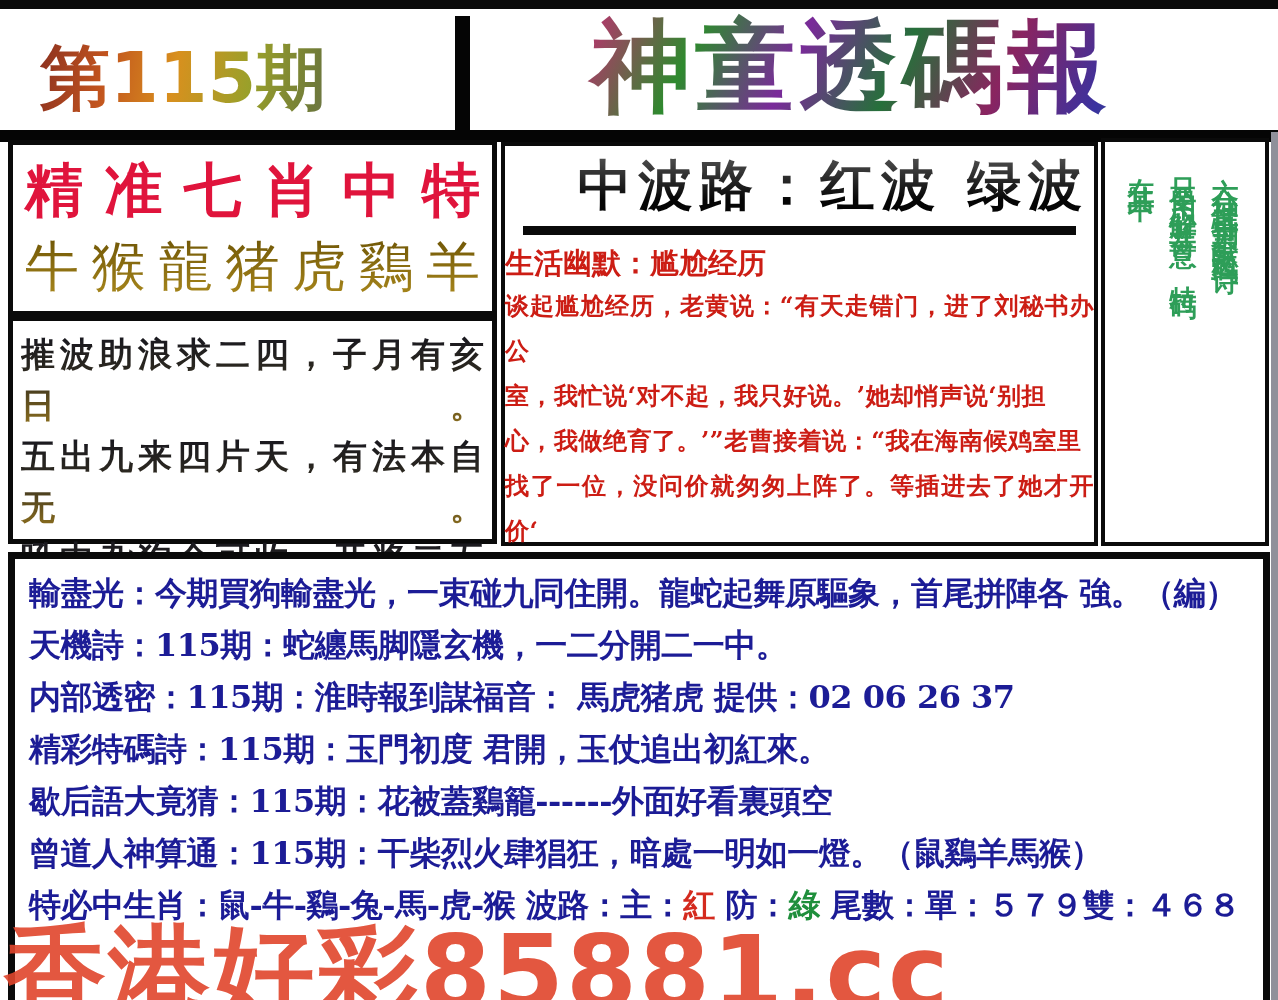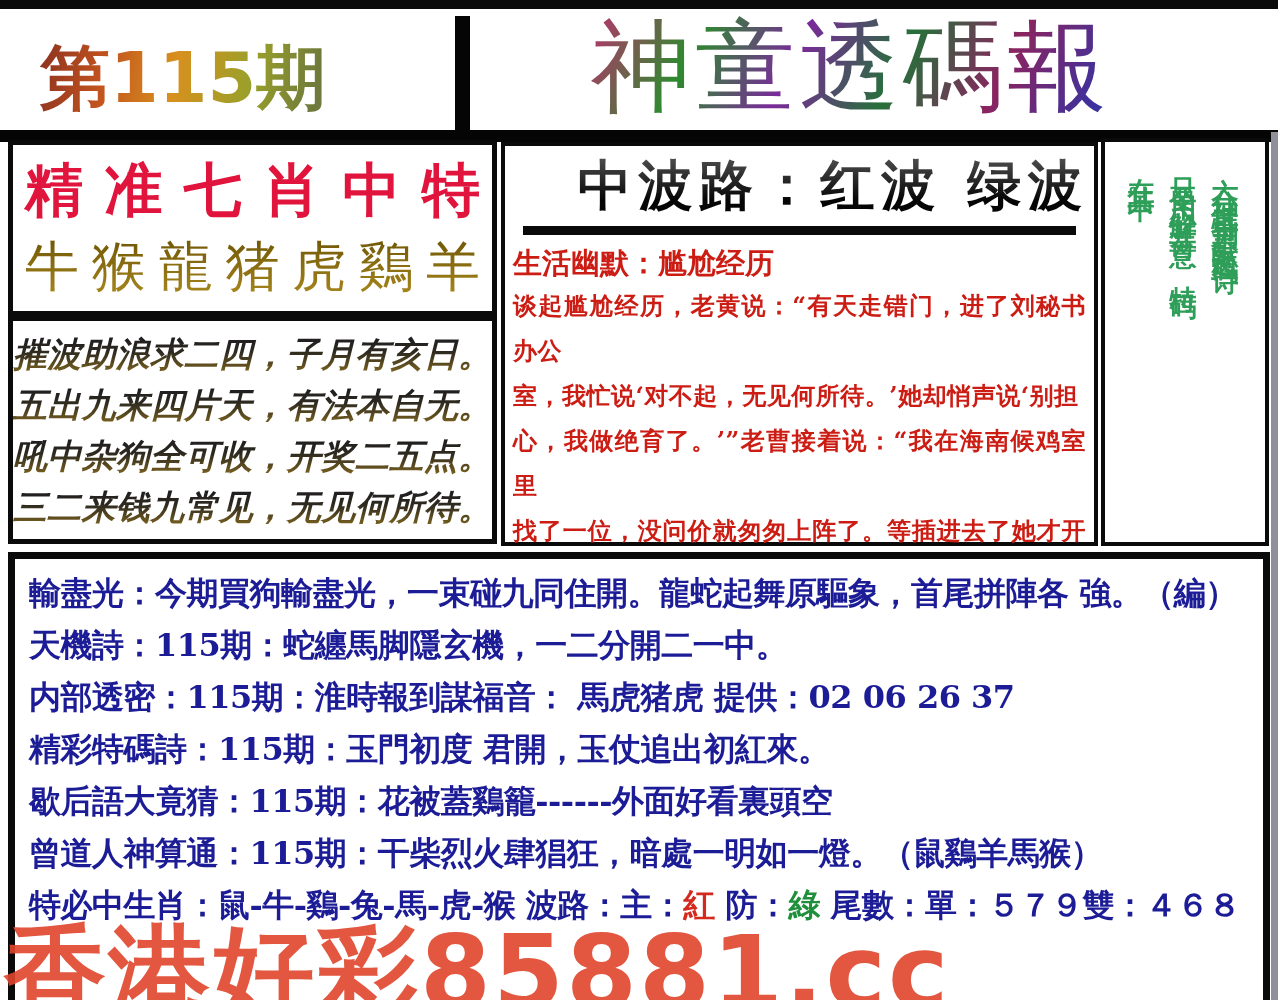--- a/index.html
+++ b/index.html
@@ -7,51 +7,51 @@
           font-family:"DejaVu Sans",sans-serif;}
 
   
   .topbar{position:absolute;left:0;top:8;width:1278px;height:9px;background:#0a0a0a;}
   .issue{position:absolute;left:40px;top:26px;width:380px;height:104px;line-height:104px;
          font-size:70px;font-weight:bold;text-align:left;
          background:linear-gradient(100deg,#8a3020 0%,#c2541e 18%,#d8901e 36%,#9aa02a 55%,#6f7a3a 72%,#707078 88%,#5a5a66 100%);
          -webkit-background-clip:text;background-clip:text;color:transparent;}
   .vdivider{position:absolute;left:455px;top:16px;width:15px;height:115px;background:#050505;}
   .paper-title{position:absolute;left:495px;top:6px;width:712px;height:126px;line-height:122px;
-         font-size:100px;font-weight:normal;text-align:center;letter-spacing:4px;
+         font-size:100px;font-weight:bold;text-align:center;letter-spacing:4px;
          background:linear-gradient(115deg,#5a2e9a 0%,#b0386a 14%,#2e8a2e 28%,#7a2a9a 42%,#26703a 56%,#8a2460 70%,#3a32a0 84%,#2e7a3a 100%);
          -webkit-background-clip:text;background-clip:text;color:transparent;}
   .headbar{position:absolute;left:0;top:130px;width:1278px;height:12px;background:#050505;}
 
   
   .left-box{position:absolute;left:8px;top:140px;width:489px;height:404px;background:#fff;
             border:5px solid #0a0a0a;box-sizing:border-box;}
   .headline{margin:12px 12px 0;font-size:58px;font-weight:bold;line-height:66px;color:#e0143c;
             text-align:justify;text-align-last:justify;}
   .zodiac{margin:14px 12px 0;font-size:54px;font-weight:normal;line-height:60px;
           text-align:justify;text-align-last:justify;
           background:linear-gradient(180deg,#6f5606 0%,#a8871c 100%);
           -webkit-background-clip:text;background-clip:text;color:transparent;}
   .left-divider{margin-top:14px;width:100%;height:10px;background:#0a0a0a;}
-  .poems{margin:8px 0 0;font-style:italic;}
+  .poems{margin:8px 8px 0;}
   .poem-line{font-size:34px;font-weight:bold;line-height:51px;
              text-align:justify;text-align-last:justify;
              background:linear-gradient(180deg,#15151f 0%,#2e2a20 45%,#96761e 100%);
              -webkit-background-clip:text;background-clip:text;color:transparent;}
 
   
   .mid-box{position:absolute;left:501px;top:142px;width:597px;height:404px;background:#fff;
            border:4px solid #0a0a0a;box-sizing:border-box;}
   .wave-header{margin:4px 12px 0;font-size:54px;font-weight:bold;line-height:72px;
                text-align:justify;text-align-last:justify;
                background:linear-gradient(180deg,#5a5a5a 0%,#050505 70%);
                -webkit-background-clip:text;background-clip:text;color:transparent;}
   .rot{display:inline-block;transform:rotate(180deg);}
   .wave-underline{margin:4px auto 0;width:94%;height:9px;background:#0a0a0a;}
-  .humor{margin:8px 8px 0;color:#cc1d14;font-weight:bold;font-family:"DejaVu Serif",serif;}
+  .humor{margin:8px 0 0;color:#cc1d14;font-weight:bold;font-family:"DejaVu Serif",serif;}
   .humor-title{font-size:29px;line-height:40px;}
   .humor-line{font-size:24px;line-height:45px;text-align:justify;letter-spacing:0.5px;}
 
   
   .right-box{position:absolute;left:1101px;top:138px;width:168px;height:408px;background:#fff;
              border:4px solid #0a0a0a;box-sizing:border-box;}
   .vert{writing-mode:vertical-rl;text-orientation:upright;height:100%;box-sizing:border-box;
         padding:14px 15px;font-size:27px;font-weight:bold;color:#2e9e58;letter-spacing:9px;}
   .vert div{line-height:42px;}
 
@@ -91,21 +91,21 @@
       <div class="poem-line">三二来钱九常见，无见何所待。</div>
     </div>
   </div>
 
   <div class="mid-box">
     <div class="wave-header"><span class="rot">必</span><span>中波路：红波 绿波</span></div>
     <div class="wave-underline"></div>
     <div class="humor">
       <div class="humor-title">生活幽默：尴尬经历</div>
       <div class="humor-line">谈起尴尬经历，老黄说：“有天走错门，进了刘秘书办公</div>
-      <div class="humor-line">室，我忙说‘对不起，无见何所待。’她却悄声说‘别担</div>
+      <div class="humor-line">室，我忙说‘对不起，我只好说。’她却悄声说‘别担</div>
       <div class="humor-line">心，我做绝育了。’”老曹接着说：“我在海南候鸡室里</div>
       <div class="humor-line">找了一位，没问价就匆匆上阵了。等插进去了她才开价‘</div>
       <div class="humor-line">进一下50，出一下50，射500。’听完我就不动了，她催</div>
       <div class="humor-line">问为何停下，我只好说‘只带了50，刚够进来的。’”</div>
     </div>
   </div>
 
   <div class="right-box">
     <div class="vert">
       <div>六合神童特别奉献透码诗</div>

